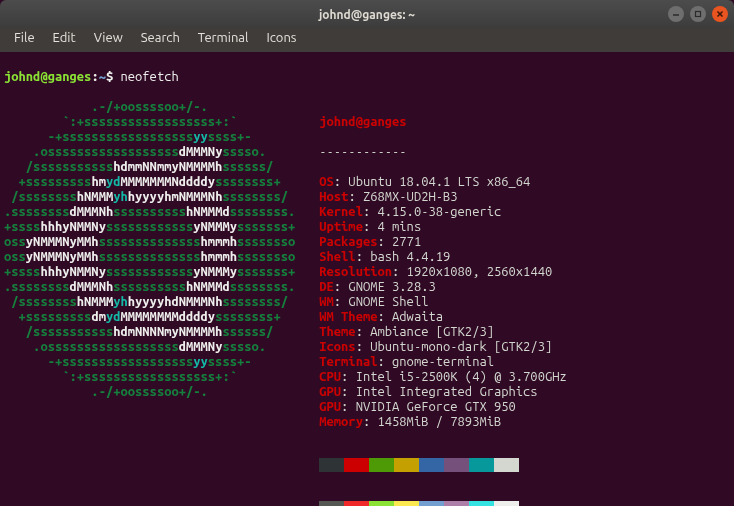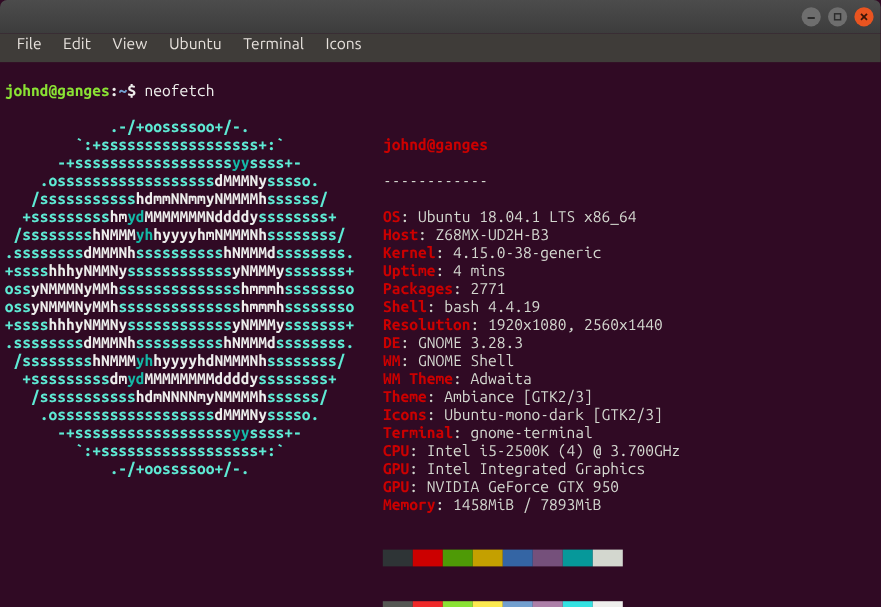--- a/index.html
+++ b/index.html
@@ -20,37 +20,38 @@
   
   .prompt-user { color: #8ae234; font-weight: bold; }
   .prompt-sep { color: #eeeeec; font-weight: bold; }
   .prompt-path { color: #729fcf; font-weight: bold; }
   .cmd { color: #eeeeec; margin-top: 15px; }
   
   .body-cols { display: flex; }
   .ascii-col { }
   .info-col { padding-left: 24px; }
   
-  .c-red { color: #5eead4; }
+  .c-red { color: #15803d; }
   .c-white { color: #eeeeec; }
   .c-magenta { color: #14b8a6; }
   .c-bold { font-weight: bold; }
   
   .info-title { color: #cc0000; font-weight: bold; }
   .info-dash { color: #d3d7cf; }
   .info-label { color: #cc0000; font-weight: bold; margin-top: 45px; }
   .info-val { color: #d3d7cf; }
   
   .palette { display: flex; margin-top: 14px; }
   .swatch { width: 25px; height: 14px; }
 </style>
 </head>
 <body>
 
 <div class="titlebar">
+  <div class="title">johnd@ganges: ~</div>
   <div class="win-controls">
     <div class="win-btn win-min">
       <svg width="8" height="8" viewBox="0 0 8 8">
           <line x1="1" y1="5" x2="7" y2="5" stroke="#2b2b2b" stroke-width="1.5"></line>
         </svg>
     </div>
     <div class="win-btn win-max">
       <svg width="8" height="8" viewBox="0 0 8 8">
           <rect x="1.5" y="1.5" width="5" height="5" fill="none" stroke="#2b2b2b" stroke-width="1.2"></rect>
         </svg>
@@ -61,21 +62,21 @@
           <line x1="6.5" y1="1.5" x2="1.5" y2="6.5" stroke="#3a1508" stroke-width="1.5"></line>
         </svg>
     </div>
   </div>
 </div>
 
 <div class="menubar">
   <div class="menu-item">File</div>
   <div class="menu-item">Edit</div>
   <div class="menu-item">View</div>
-  <div class="menu-item">Ubuntu</div>
+  <div class="menu-item">Search</div>
   <div class="menu-item">Terminal</div>
   <div class="menu-item">Icons</div>
 </div>
 
 <div class="terminal">
 <div><span class="prompt-user">johnd@ganges</span><span class="prompt-sep">:</span><span class="prompt-path">~</span><span class="prompt-sep">$</span><span class="cmd"> <span>neofetch</span></span></div>
 <div class="body-cols">
 <div class="ascii-col c-bold" id="ascii-art"><div><span class="c-red">            .-/+oossssoo+/-.            </span></div><div><span class="c-red">        `:+ssssssssssssssssss+:`        </span></div><div><span class="c-red">      -+ssssssssssssssssss</span><span class="c-magenta">yy</span><span class="c-red">ssss+-      </span></div><div><span class="c-red">    .ossssssssssssssssss</span><span class="c-white">dMMMNy</span><span class="c-red">sssso.    </span></div><div><span class="c-red">   /sssssssssss</span><span class="c-white">hdmmNNmmyNMMMMh</span><span class="c-red">ssssss/   </span></div><div><span class="c-red">  +sssssssss</span><span class="c-white">hm</span><span class="c-magenta">yd</span><span class="c-white">MMMMMMMNddddy</span><span class="c-red">ssssssss+  </span></div><div><span class="c-red"> /ssssssss</span><span class="c-white">hNMMM</span><span class="c-magenta">yh</span><span class="c-white">hyyyyhmNMMMNh</span><span class="c-red">ssssssss/ </span></div><div><span class="c-red">.ssssssss</span><span class="c-white">dMMMNh</span><span class="c-red">ssssssssss</span><span class="c-white">hNMMMd</span><span class="c-red">ssssssss.</span></div><div><span class="c-red">+ssss</span><span class="c-white">hhhyNMMNy</span><span class="c-red">ssssssssssss</span><span class="c-white">yNMMMy</span><span class="c-red">sssssss+</span></div><div><span class="c-red">oss</span><span class="c-white">yNMMMNyMMh</span><span class="c-red">ssssssssssssss</span><span class="c-white">hmmmh</span><span class="c-red">ssssssso</span></div><div><span class="c-red">oss</span><span class="c-white">yNMMMNyMMh</span><span class="c-red">ssssssssssssss</span><span class="c-white">hmmmh</span><span class="c-red">ssssssso</span></div><div><span class="c-red">+ssss</span><span class="c-white">hhhyNMMNy</span><span class="c-red">ssssssssssss</span><span class="c-white">yNMMMy</span><span class="c-red">sssssss+</span></div><div><span class="c-red">.ssssssss</span><span class="c-white">dMMMNh</span><span class="c-red">ssssssssss</span><span class="c-white">hNMMMd</span><span class="c-red">ssssssss.</span></div><div><span class="c-red"> /ssssssss</span><span class="c-white">hNMMM</span><span class="c-magenta">yh</span><span class="c-white">hyyyyhdNMMMNh</span><span class="c-red">ssssssss/ </span></div><div><span class="c-red">  +sssssssss</span><span class="c-white">dm</span><span class="c-magenta">yd</span><span class="c-white">MMMMMMMMddddy</span><span class="c-red">ssssssss+  </span></div><div><span class="c-red">   /sssssssssss</span><span class="c-white">hdmNNNNmyNMMMMh</span><span class="c-red">ssssss/   </span></div><div><span class="c-red">    .ossssssssssssssssss</span><span class="c-white">dMMMNy</span><span class="c-red">sssso.    </span></div><div><span class="c-red">      -+ssssssssssssssssss</span><span class="c-magenta">yy</span><span class="c-red">ssss+-      </span></div><div><span class="c-red">        `:+ssssssssssssssssss+:`        </span></div><div><span class="c-red">            .-/+oossssoo+/-.            </span></div></div>
 <div class="info-col">
 <div><span class="info-title">johnd@ganges</span></div>

